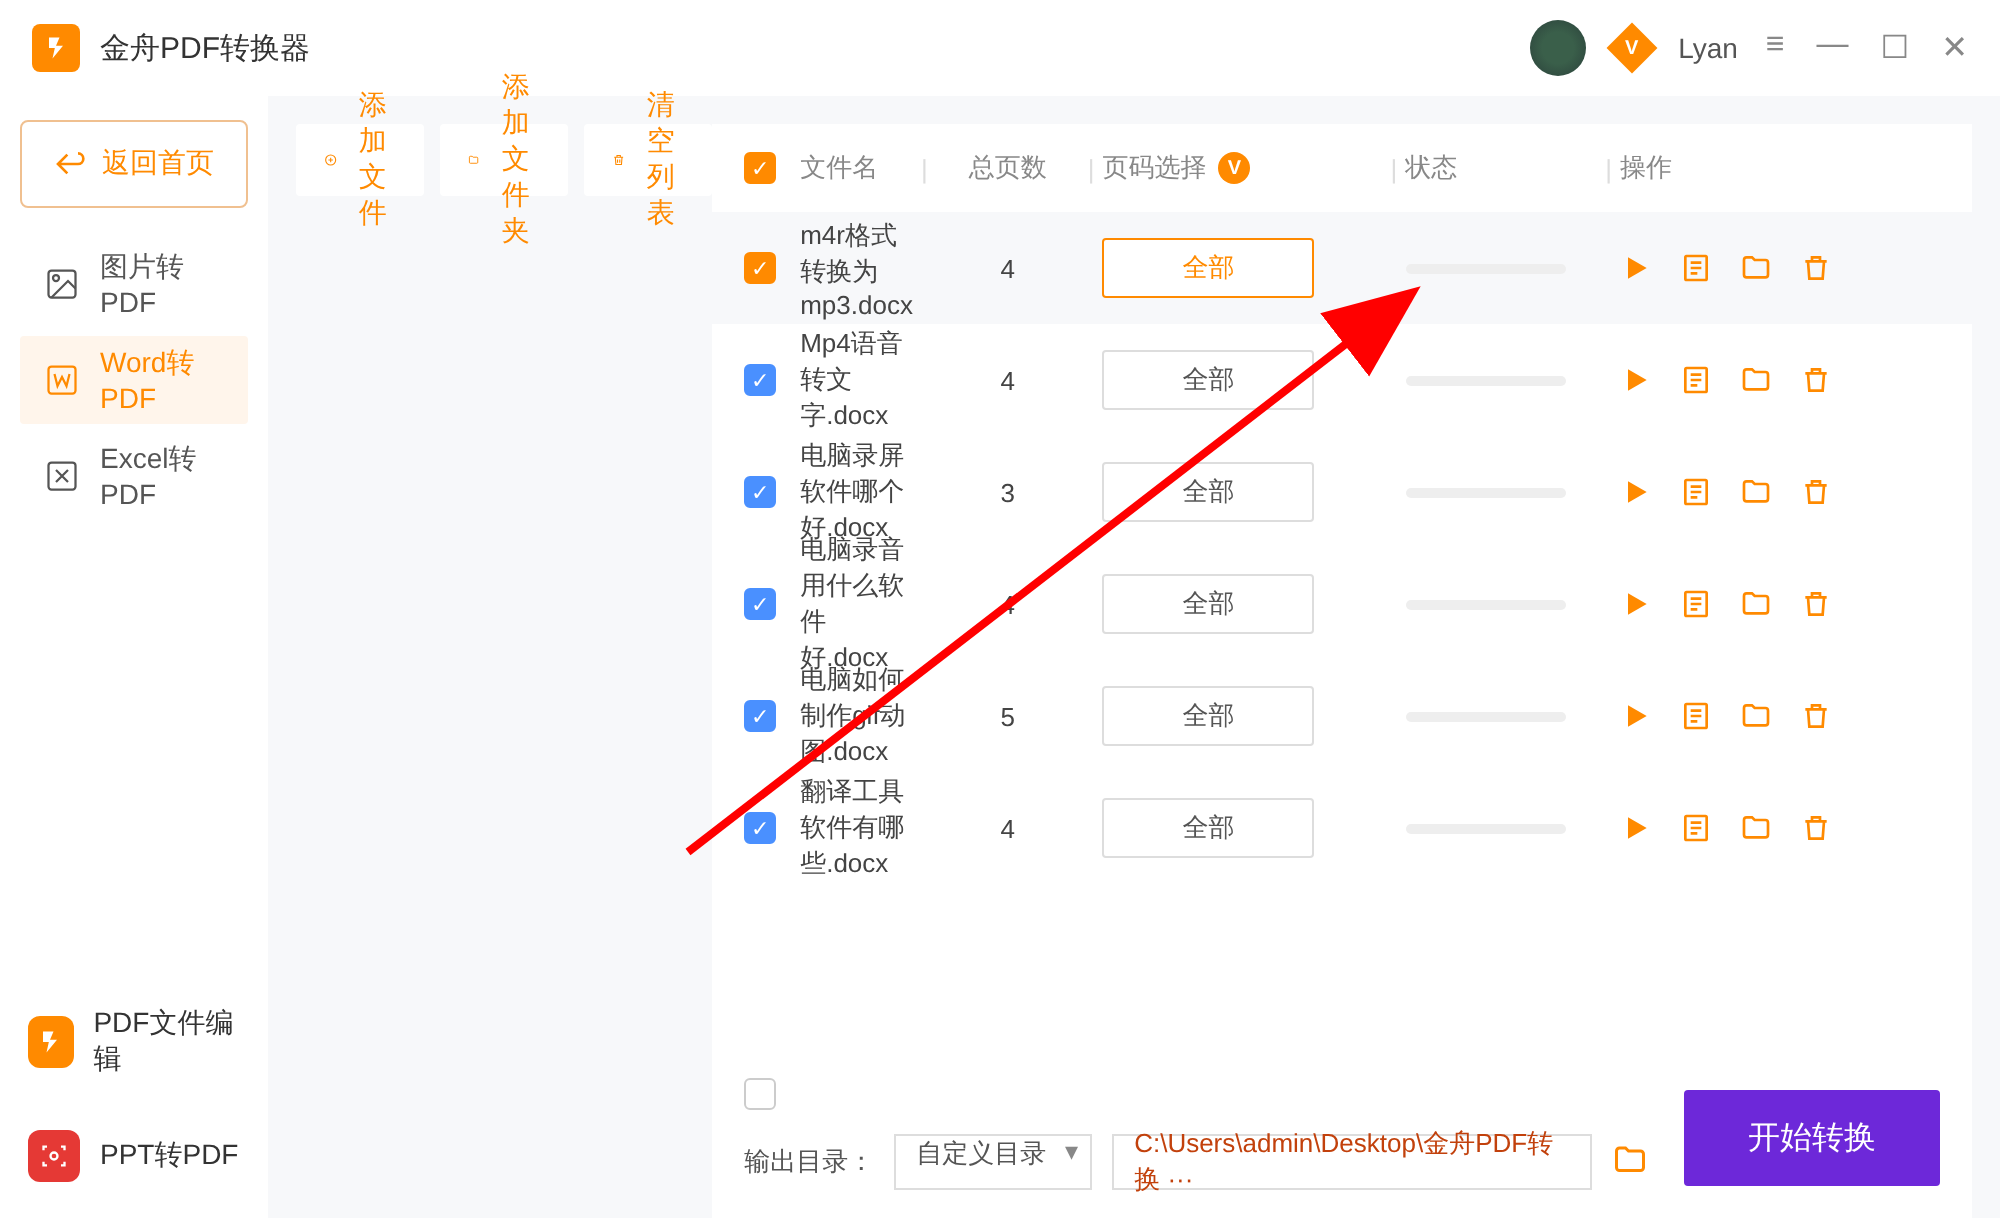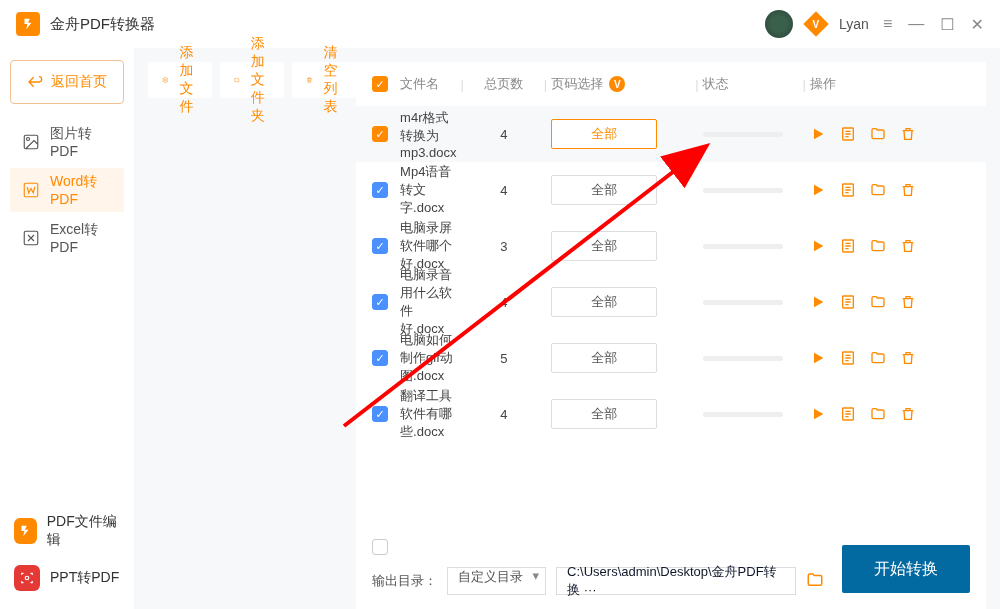--- a/index.html
+++ b/index.html
@@ -14,21 +14,21 @@
 .username { font-size: 14px; color: #555; }
 .win-controls { display: flex; gap: 16px; color: #888; }
 .win-btn { cursor: pointer; font-size: 16px; }
 .main { display: flex; height: calc(100% - 48px); }
 .sidebar { width: 168px; padding: 12px 10px; display: flex; flex-direction: column; }
 .back-btn { height: 44px; border: 1px solid #f0c090; border-radius: 4px; display: flex; align-items: center; justify-content: center; gap: 8px; color: #ff8a00; font-size: 14px; cursor: pointer; background: #fff; margin-bottom: 16px; }
 .nav-list { display: flex; flex-direction: column; gap: 4px; }
 .nav-item { height: 44px; display: flex; align-items: center; gap: 10px; padding: 0 12px; font-size: 14px; color: #555; cursor: pointer; border-radius: 2px; }
 .nav-item.active { background: #fff5eb; color: #ff8a00; }
 .nav-icon { width: 18px; height: 18px; display: flex; align-items: center; justify-content: center; }
-.sidebar-bottom { margin-top: auto; display: flex; flex-direction: column; gap: 4px; }
+.sidebar-bottom { margin-top: auto; display: flex; flex-direction: column; gap: 14px; }
 .tool-item { display: flex; align-items: center; gap: 10px; font-size: 14px; color: #333; cursor: pointer; padding: 6px 4px; }
 .tool-icon { width: 26px; height: 26px; border-radius: 6px; display: flex; align-items: center; justify-content: center; color: #fff; font-weight: bold; font-size: 14px; }
 .content { flex: 1; background: #f7f8fa; padding: 14px 14px 0 14px; display: flex; flex-direction: row; position: relative; }
 .toolbar { display: flex; gap: 8px; margin-bottom: 10px; }
 .tool-btn { background: #fff; border: none; height: 36px; padding: 0 14px; display: flex; align-items: center; gap: 6px; color: #ff8a00; font-size: 14px; cursor: pointer; border-radius: 2px; }
 .panel { background: #fff; flex: 1; display: flex; flex-direction: column; }
 .thead { display: flex; align-items: center; height: 44px; padding: 0 16px; color: #888; font-size: 13px; }
 .col-check { width: 28px; }
 .col-name { flex: 1; }
 .col-pages { width: 72px; text-align: center; }
@@ -46,23 +46,23 @@
 .range-btn.active { border-color: #ff8a00; color: #ff8a00; }
 .progress-track { width: 80px; height: 5px; background: #eee; border-radius: 3px; }
 .row-actions { display: flex; gap: 14px; color: #ff8a00; }
 .row-actions svg { cursor: pointer; }
 .footer { background: #fff; padding: 14px 16px; display: flex; flex-direction: column; gap: 12px; font-size: 13px; color: #555; position: relative; }
 .footer-row1 { display: flex; align-items: center; gap: 8px; }
 .empty-check { width: 16px; height: 16px; border: 1.5px solid #ccc; border-radius: 3px; cursor: pointer; }
 .footer-row2 { display: flex; align-items: center; gap: 10px; }
 .select-box { border: 1px solid #ddd; height: 28px; padding: 0 22px 0 10px; font-size: 13px; background: #fff; cursor: pointer; position: relative; }
 .select-box::after { content: "▾"; position: absolute; right: 6px; color: #888; }
-.path-box { border: 1px solid #ddd; height: 28px; padding: 0 10px; font-size: 13px; display: flex; align-items: center; width: 240px; color: #0f172a; cursor: pointer; }
+.path-box { border: 1px solid #ddd; height: 28px; padding: 0 10px; font-size: 13px; display: flex; align-items: center; width: 240px; color: #c2410c; cursor: pointer; }
 .folder-btn { color: #ff8a00; cursor: pointer; }
-.start-btn { position: absolute; right: 16px; bottom: 16px; width: 128px; height: 48px; background: #0369a1; color: #fff; border: none; font-size: 16px; cursor: pointer; border-radius: 2px; }
+.start-btn { position: absolute; right: 16px; bottom: 16px; width: 128px; height: 48px; background: #6d28d9; color: #fff; border: none; font-size: 16px; cursor: pointer; border-radius: 2px; }
 .arrow-overlay { position: absolute; pointer-events: none; z-index: 100; }
 </style>
 </head>
 <body>
 
 <div class="titlebar">
   <div class="logo-box">
     <svg width="14" height="14" viewBox="0 0 24 24" fill="#fff">
         <path d="M6 3h9l-3 7h6L9 21l2-9H6z"></path>
       </svg>

